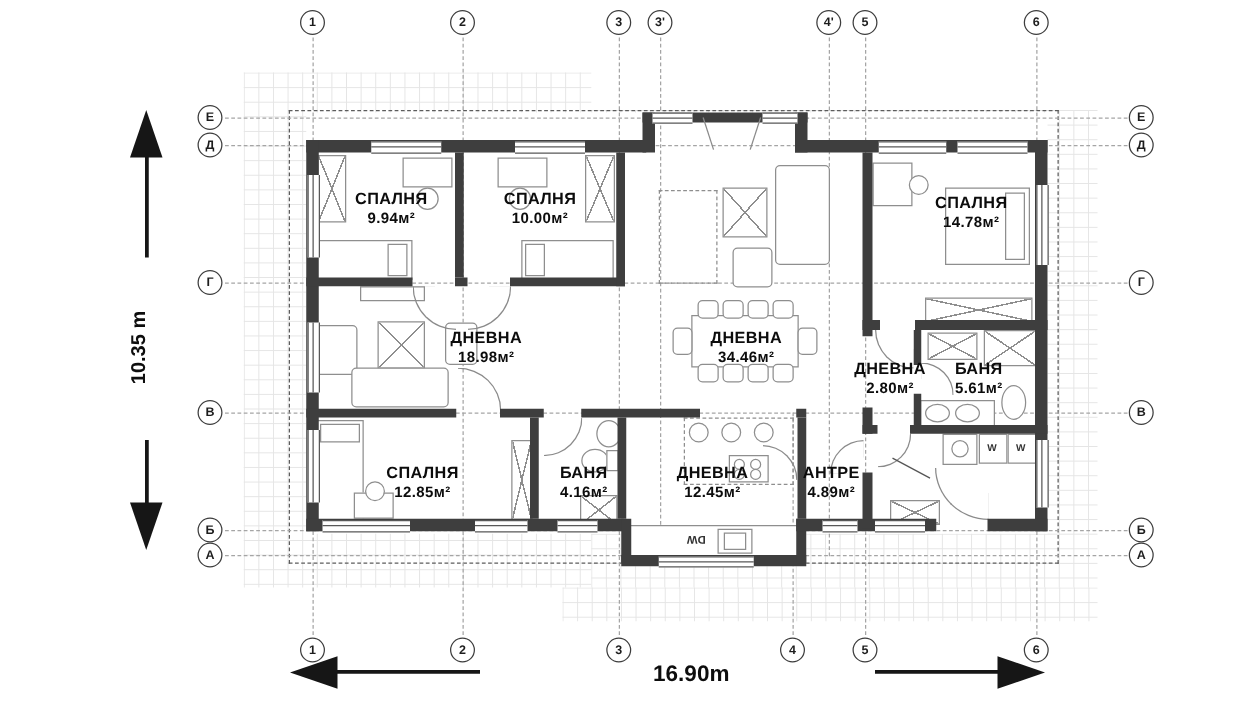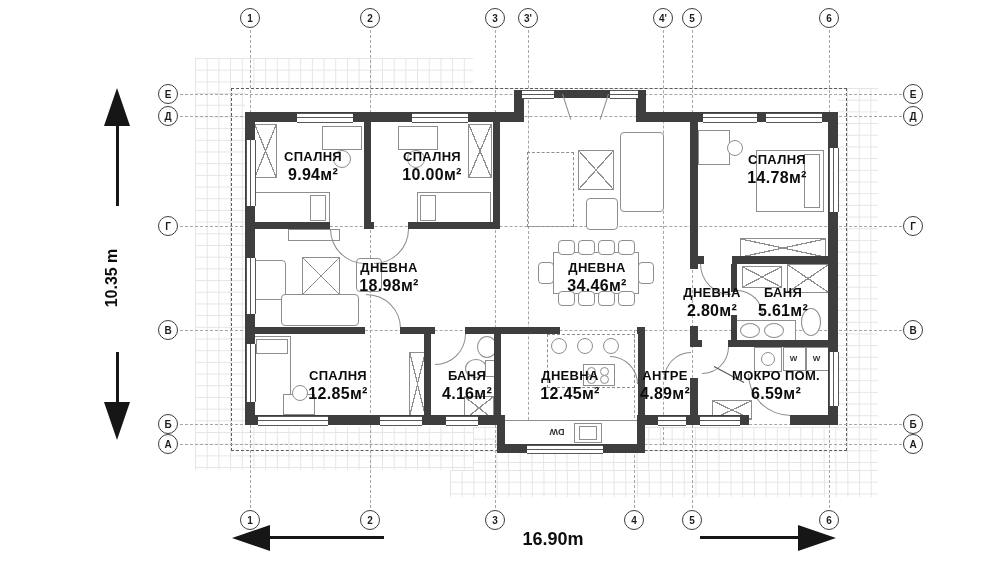--- a/index.html
+++ b/index.html
@@ -27,21 +27,21 @@
   .arc.tl{border-left-width:1.2px;border-top-width:1.2px;border-top-left-radius:100%}
   .arc.tr{border-right-width:1.2px;border-top-width:1.2px;border-top-right-radius:100%}
   .wall{position:absolute;z-index:5;background:#3e3e3e}
   .winh{position:absolute;z-index:6;height:8px;background:#fff;border-top:1.2px solid #585858;border-bottom:1.2px solid #585858}
   .winh::after{content:"";position:absolute;left:0;right:0;top:2.6px;border-top:1px solid #585858}
   .winv{position:absolute;z-index:6;width:8px;background:#fff;border-left:1.2px solid #585858;border-right:1.2px solid #585858}
   .winv::after{content:"";position:absolute;top:0;bottom:0;left:2.6px;border-left:1px solid #585858}
   .leaf{position:absolute;z-index:6;width:0;height:27px;border-left:1.4px solid #8a8a8a}
   .rlab{position:absolute;z-index:7;transform:translate(-50%,-50%);text-align:center;
         font-weight:700;font-size:13px;line-height:1.25;letter-spacing:.3px;white-space:nowrap;color:#0c0c0c}
-  .rlab .ar{display:block;font-size:16px}
+  .rlab .ar{display:block;font-size:12px}
   .bub{position:absolute;z-index:8;width:18px;height:18px;margin:-10px 0 0 -10px;border:1.2px solid #3d3d3d;
        border-radius:50%;background:#fff;display:flex;align-items:center;justify-content:center;
        font-size:10px;font-weight:700;color:#1d1d1d}
   .shaft{position:absolute;z-index:8;background:#161616}
   .tri{position:absolute;z-index:8;width:0;height:0}
   .dimtxt{position:absolute;z-index:8;font-weight:700;color:#0d0d0d;white-space:nowrap}
   .applbl{position:absolute;z-index:7;display:flex;align-items:center;justify-content:center;
           font-size:8px;font-weight:700;color:#333}
   .leader{position:absolute;z-index:7;height:0;border-top:1px solid #555;transform-origin:left center}
 </style>
@@ -257,24 +257,20 @@
     <span>БАНЯ</span>
     <span class="ar">4.16м²</span>
   </div>
   <div class="rlab" style="left:570px;top:386px">
     <span>ДНЕВНА</span>
     <span class="ar">12.45м²</span>
   </div>
   <div class="rlab" style="left:665px;top:386px">
     <span>АНТРЕ</span>
     <span class="ar">4.89м²</span>
-  </div>
-  <div class="rlab" style="left:776px;top:386px">
-    <span>МОКРО ПОМ.</span>
-    <span class="ar">6.59м²</span>
   </div>
 
   <div class="applbl" style="left:783px;top:347px;width:21px;height:22px">W</div>
   <div class="applbl" style="left:806px;top:347px;width:21px;height:22px">W</div>
   <div class="applbl" style="left:544px;top:423px;width:26px;height:18px;transform:rotate(180deg);font-size:9px">DW</div>
 
   <div class="bub" style="left:250px;top:18px">1</div>
   <div class="bub" style="left:370px;top:18px">2</div>
   <div class="bub" style="left:495px;top:18px">3</div>
   <div class="bub" style="left:528px;top:18px">3'</div>

